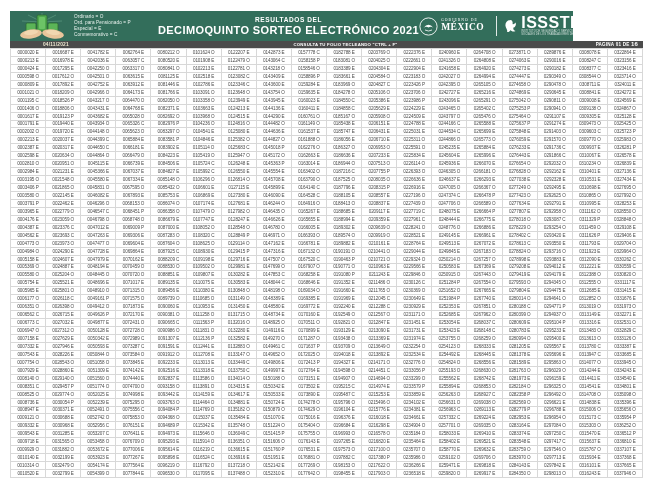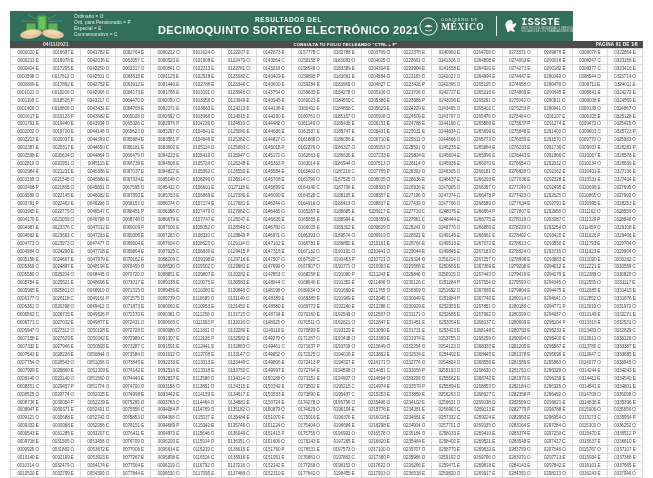--- a/index.html
+++ b/index.html
@@ -26,21 +26,21 @@
   .title-1{font-size:6.5px;font-weight:bold;letter-spacing:.6px;margin-bottom:2px;}
   .title-2{font-size:11px;font-weight:bold;letter-spacing:.4px;white-space:nowrap;}
   .gob{flex:0 0 auto;display:flex;align-items:center;margin-right:6px;}
   .seal{margin-right:3px;}
   .gob-text{text-align:left;line-height:1;}
   .gob-line1{font-size:3.8px;letter-spacing:1px;font-family:"Liberation Serif",serif;}
   .gob-line2{font-size:9.5px;font-weight:bold;font-family:"Liberation Serif",serif;letter-spacing:.5px;}
   .divider{width:1px;height:20px;background:rgba(255,255,255,.85);margin:0 6px;flex:0 0 auto;}
   .issste{flex:0 0 auto;display:flex;align-items:center;margin-right:8px;}
   .issste-text{line-height:1;}
-  .issste-name{font-size:10px;font-weight:bold;font-family:Liberation Mono, monospace;letter-spacing:.5px;}
+  .issste-name{font-size:16px;font-weight:bold;font-family:Liberation Sans, sans-serif;letter-spacing:.5px;}
   .issste-sub{font-size:2.6px;line-height:2.8px;opacity:.8;letter-spacing:.1px;}
   
   .subbar{
     position:absolute;left:10px;top:41px;width:633px;height:7px;
     background:var(--bar);color:#fff;font-weight:bold;
   }
   .subbar .date{position:absolute;left:33px;top:0;line-height:7px;font-size:4.8px;color:#f0ead2;letter-spacing:.2px;}
   .subbar .hint{position:absolute;left:53%;transform:translateX(-50%);top:0;line-height:7px;font-size:4.3px;letter-spacing:.2px;white-space:nowrap;}
   .subbar .pageind{position:absolute;right:5px;top:0;line-height:7px;font-size:4.6px;letter-spacing:.2px;white-space:nowrap;}
   .subbar .pagenum{font-size:6px;}

